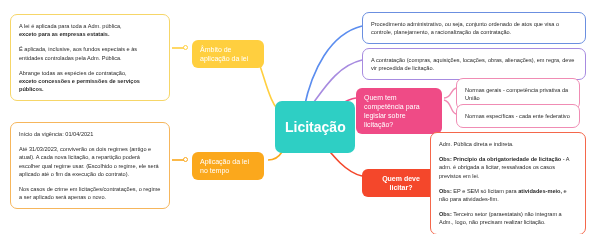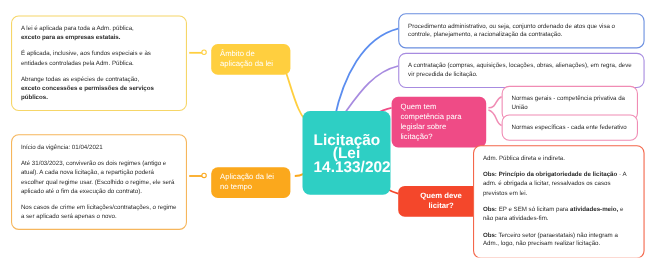--- a/index.html
+++ b/index.html
@@ -78,21 +78,20 @@
     <path d="M444,98 C452,98 450,90 456,88" stroke="#f08cb4" stroke-width="1.4" fill="none"></path>
     <path d="M444,100 C452,102 450,112 456,114" stroke="#f08cb4" stroke-width="1.4" fill="none"></path>
 
     <path d="M312,130 C330,152 344,172 362,176" stroke="#f4472b" stroke-width="1.6" fill="none"></path>
 
     <path d="M440,176 C448,176 442,176 430,176" stroke="#f4472b" stroke-width="1.6" fill="none"></path>
   </svg>
 
   <div class="node central" style="left:275px;top:101px;width:80px;">
     <div>Licitação</div>
-    <div>(Lei 14.133/2021)</div>
   </div>
 
   <div class="node pill yellow" style="left:192px;top:40px;width:72px;">Âmbito de aplicação da lei</div>
   <div class="dot yellow" style="left:183px;top:45px;"></div>
 
   <div class="node box b-yellow" style="left:10px;top:14px;width:160px;">
     <p>
       <span>A lei é aplicada para toda a Adm. pública,</span><br>
       <b>exceto para as empresas estatais.</b>
     </p>

